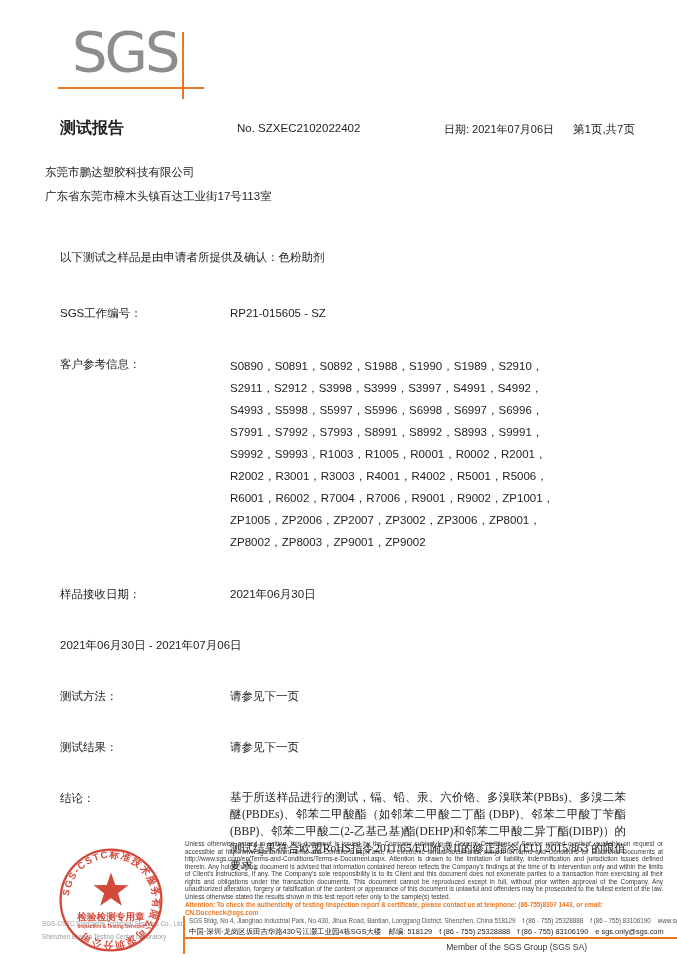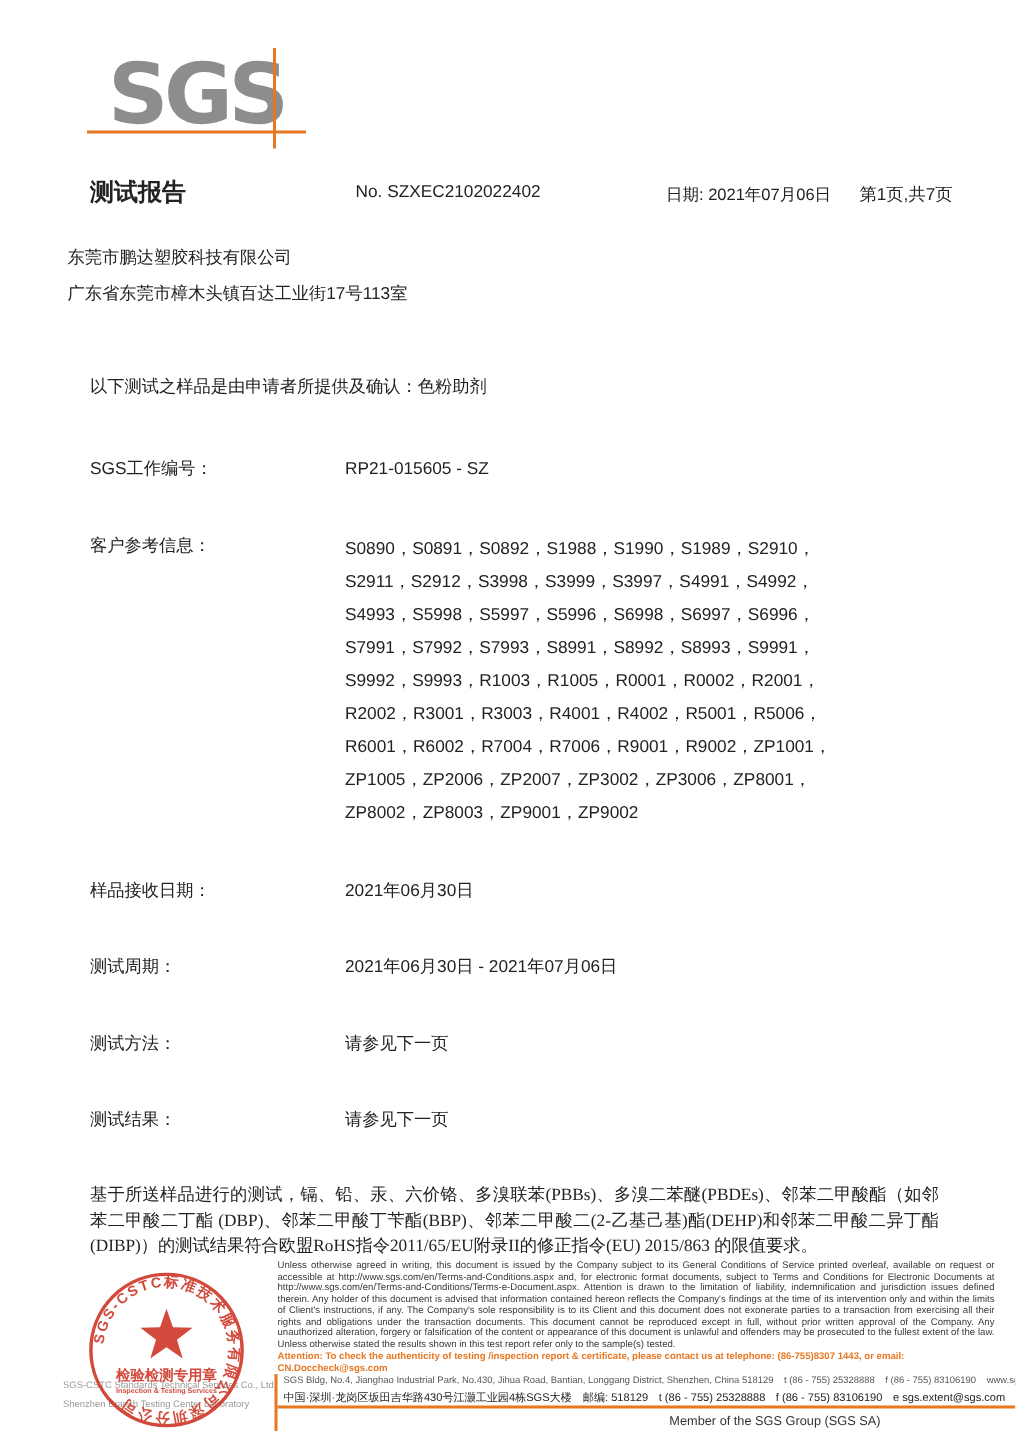--- a/index.html
+++ b/index.html
@@ -10,22 +10,22 @@
     --legal-grey:#3a3a3a;
   }
   html,body{margin:0;padding:0;background:#ffffff;}
   .page{
     position:relative;width:677px;height:959px;background:#ffffff;
     font-family:"Liberation Sans",sans-serif;color:var(--text-dark);
     overflow:hidden;
   }
   
   .logo-text{
-    position:absolute;left:72px;top:36px;font-size:56px;line-height:1;
-    font-weight:bold;color:var(--logo-grey);letter-spacing:-3px;
+    position:absolute;left:72px;top:24px;font-size:56px;line-height:1;
+    font-weight:normal;color:var(--logo-grey);letter-spacing:-3px;
     font-family:"DejaVu Sans",sans-serif;
   }
   .cross-h{position:absolute;left:58px;top:87px;width:146px;height:2px;background:var(--accent-orange);}
   .cross-v{position:absolute;left:182px;top:32px;width:2px;height:67px;background:var(--accent-orange);}
   
   .title{position:absolute;left:60px;top:118px;font-size:16px;font-weight:bold;}
   .report-no{position:absolute;left:237px;top:122px;font-size:11.5px;}
   .report-date{position:absolute;left:444px;top:122px;font-size:11px;}
   .page-ind{position:absolute;left:557px;top:122px;font-size:11.5px;padding-left:16px;}
   
@@ -94,32 +94,32 @@
         <div class="ref-line">R6001，R6002，R7004，R7006，R9001，R9002，ZP1001，</div>
         <div class="ref-line">ZP1005，ZP2006，ZP2007，ZP3002，ZP3006，ZP8001，</div>
         <div class="ref-line">ZP8002，ZP8003，ZP9001，ZP9002</div>
       </div>
     </div>
     <div class="frow">
       <div class="flabel">样品接收日期：</div>
       <div class="fvalue">2021年06月30日</div>
     </div>
     <div class="frow">
-      <div class="flabel">测试周期：</div>
       <div class="fvalue">2021年06月30日 - 2021年07月06日</div>
     </div>
     <div class="frow">
       <div class="flabel">测试方法：</div>
       <div class="fvalue">请参见下一页</div>
     </div>
     <div class="frow">
       <div class="flabel">测试结果：</div>
       <div class="fvalue">请参见下一页</div>
     </div>
     <div class="frow">
+      <div class="flabel">结论：</div>
       <div class="fvalue conclusion-val">基于所送样品进行的测试，镉、铅、汞、六价铬、多溴联苯(PBBs)、多溴二苯醚(PBDEs)、邻苯二甲酸酯（如邻苯二甲酸二丁酯 (DBP)、邻苯二甲酸丁苄酯(BBP)、邻苯二甲酸二(2-乙基己基)酯(DEHP)和邻苯二甲酸二异丁酯(DIBP)）的测试结果符合欧盟RoHS指令2011/65/EU附录II的修正指令(EU) 2015/863 的限值要求。</div>
     </div>
   </div>
 
   <div class="company-lines">
     <div>SGS-CSTC Standards Technical Services Co., Ltd.</div>
     <div>Shenzhen Branch Testing Center Laboratory</div>
   </div>
 
   <svg class="stamp" viewBox="0 0 120 120">
@@ -138,20 +138,20 @@
   <div class="legal">
     <span>Unless otherwise agreed in writing, this document is issued by the Company subject to its General Conditions of Service printed overleaf, available on request or accessible at http://www.sgs.com/en/Terms-and-Conditions.aspx and, for electronic format documents, subject to Terms and Conditions for Electronic Documents at http://www.sgs.com/en/Terms-and-Conditions/Terms-e-Document.aspx. Attention is drawn to the limitation of liability, indemnification and jurisdiction issues defined therein. Any holder of this document is advised that information contained hereon reflects the Company's findings at the time of its intervention only and within the limits of Client's instructions, if any. The Company's sole responsibility is to its Client and this document does not exonerate parties to a transaction from exercising all their rights and obligations under the transaction documents. This document cannot be reproduced except in full, without prior written approval of the Company. Any unauthorized alteration, forgery or falsification of the content or appearance of this document is unlawful and offenders may be prosecuted to the fullest extent of the law. Unless otherwise stated the results shown in this test report refer only to the sample(s) tested.</span>
     <div class="attention">Attention: To check the authenticity of testing /inspection report &amp; certificate, please contact us at telephone: (86-755)8307 1443, or email: CN.Doccheck@sgs.com</div>
   </div>
 
   <div class="addresses">
     <div class="addr1">
       <span>SGS Bldg, No.4, Jianghao Industrial Park, No.430, Jihua Road, Bantian, Longgang District, Shenzhen, China 518129</span><span>t (86 - 755) 25328888</span><span>f (86 - 755) 83106190</span><span>www.sgsgroup.com.cn</span>
     </div>
     <div class="addr2">
-      <span>中国·深圳·龙岗区坂田吉华路430号江灏工业园4栋SGS大楼　邮编: 518129</span><span>t (86 - 755) 25328888</span><span>f (86 - 755) 83106190</span><span>e sgs.extent@sgs.com</span>
+      <span>中国·深圳·龙岗区坂田吉华路430号江灏工业园4栋SGS大楼　邮编: 518129</span><span>t (86 - 755) 25328888</span><span>f (86 - 755) 83106190</span><span>e sgs.only@sgs.com</span>
     </div>
   </div>
 
   <div class="footer-rule"></div>
   <div class="member">Member of the SGS Group (SGS SA)</div>
 
 </div>
 
 </body></html>

